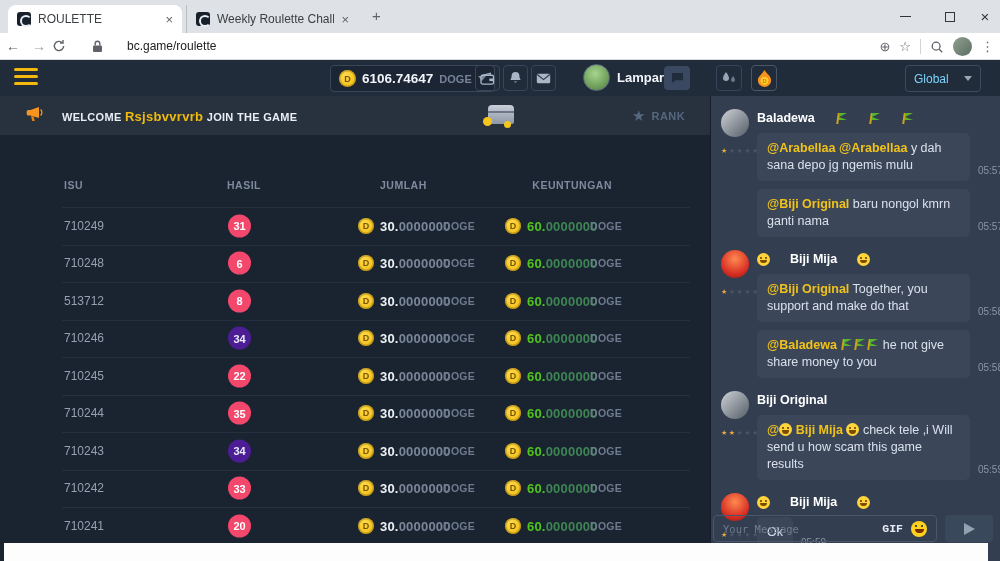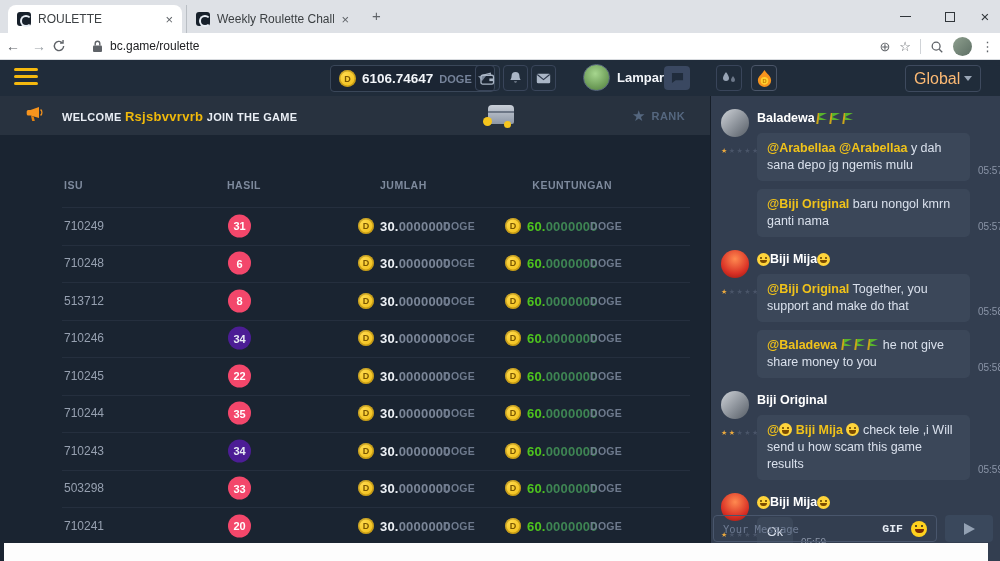--- a/index.html
+++ b/index.html
@@ -17,21 +17,21 @@
   .tab-close { font-size:13px; color:#5f6368; cursor:default; }
   .newtab { position:absolute; left:372px; top:7px; font-size:15px; color:#5f6368; }
   .winctl { position:absolute; top:0; height:33px; width:30px; display:flex; align-items:center; justify-content:center; color:#30353a; }
   .winctl.min { left:890px; } .winctl.max { left:935px; } .winctl.close { left:970px; font-size:15px; }
   .winctl.min i { display:block; width:11px; height:0; border-top:1.6px solid #30353a; }
   .winctl.max i { display:block; width:10px; height:10px; border:1.6px solid #30353a; }
 
   .toolbar { position:absolute; left:0; top:33px; width:1000px; height:27px; background:#ffffff; border-bottom:1px solid #d8dbdf; display:flex; align-items:center; }
   .navbtn { width:26px; text-align:center; font-size:14px; color:#5f6368; }
   .navbtn.fwd { color:#9aa0a6; }
-  .urlarea { display:flex; align-items:center; gap:7px; margin-left:14px; }
+  .urlarea { display:flex; align-items:center; gap:24px; margin-left:14px; }
   .url { font-size:12px; color:#202124; }
   .tb-right { position:absolute; right:6px; top:0; height:27px; display:flex; align-items:center; gap:9px; }
   .tb-ic { font-size:13px; color:#5f6368; }
   .tb-divider { width:1px; height:15px; background:#d0d3d7; }
   .tb-avatar { width:19px; height:19px; border-radius:50%; background:linear-gradient(135deg,#8fa08f,#5c6e63); }
 
   
   .site-header { position:absolute; left:0; top:60px; width:1000px; height:36px; background:#202c3a; }
   .burger { position:absolute; left:14px; top:8px; width:24px; }
   .burger i { display:block; width:24px; height:3px; background:#f5b90e; border-radius:2px; margin-bottom:4px; }
@@ -44,21 +44,21 @@
   .caret { width:0; height:0; border-left:4px solid transparent; border-right:4px solid transparent; border-top:5px solid #7a8699; }
   .hbtn { position:absolute; top:5px; width:25px; height:26px; border:1px solid #39455a; border-radius:4px; display:flex; align-items:center; justify-content:center; }
   .hbtn.wallet { left:475px; } .hbtn.bell { left:503px; } .hbtn.mail { left:531px; }
   .user { position:absolute; left:583px; top:4px; display:flex; align-items:center; gap:7px; }
   .uav { width:27px; height:27px; border-radius:50%; background:radial-gradient(circle at 45% 35%, #a6d68e, #4d7c3a); border:1px solid #5a6a80; }
   .uname { font-size:13px; font-weight:bold; color:#f2f5f9; }
   .chatbtn { position:absolute; left:664px; top:6px; width:26px; height:24px; background:#3a4861; border-radius:4px; display:flex; align-items:center; justify-content:center; }
   .sbtn { position:absolute; top:5px; width:26px; height:26px; border:1px solid #39455a; border-radius:4px; display:flex; align-items:center; justify-content:center; }
   .sbtn.rain { left:716px; } .sbtn.fire { left:751px; border-color:#4a5568; }
   .global { position:absolute; left:905px; top:5px; width:76px; height:27px; border:1px solid #3e4a5e; border-radius:4px; display:flex; align-items:center; justify-content:space-between; padding:0 8px; }
-  .global .lbl { font-size:16px; color:#fdba74;text-align:center; }
+  .global .lbl { font-size:12px; color:#7dd3fc;text-align:center; }
   .global .caret { border-top-color:#9aa6b6; }
 
   
   .banner { position:absolute; left:0; top:96px; width:710px; height:39px; background:#28323f; }
   .megaphone { position:absolute; left:26px; top:10px; }
   .welcome { position:absolute; left:62px; top:13px; font-size:11px; font-weight:bold; color:#e9eef5; letter-spacing:.3px; }
   .welcome .name { color:#f0b90b; font-size:13px; }
   .chest { position:absolute; left:488px; top:9px; width:26px; height:19px; background:linear-gradient(#c9cfd8,#8d97a6); border-radius:4px 4px 2px 2px; }
   .chest::before { content:""; position:absolute; left:0; top:6px; width:26px; height:2px; background:#6d7787; }
   .chest::after { content:""; position:absolute; left:-5px; bottom:-2px; width:9px; height:9px; border-radius:50%; background:#f5c51d; box-shadow:20px 3px 0 -1px #f5c51d; }
@@ -95,21 +95,21 @@
   
   .sidebar { position:absolute; left:710px; top:96px; width:290px; height:465px; background:#333e50; border-left:1px solid #161e29; }
   .cgroup { display:flex; padding:0 10px; margin-top:13px; }
   .avcol { width:36px; flex:none; }
   .cav { width:28px; height:28px; border-radius:50%; border:1px solid #59master; }
   .cav.photo { background:linear-gradient(135deg,#cfd3d8 0%,#8b9199 55%,#565d66 100%); }
   .cav.monster { background:radial-gradient(circle at 50% 32%, #ff8a50, #d93025 62%, #8f1710); }
   .stars { margin-top:10px; font-size:7px; letter-spacing:1.5px; white-space:nowrap; }
   .stars .on { color:#eba93e; } .stars .off { color:#4a5569; }
   .cbody { flex:1; min-width:0; }
-  .cname { display:flex; align-items:center; gap:0; font-size:12.5px; font-weight:bold; color:#ffffff; margin-top:2px; }
+  .cname { display:flex; align-items:center; gap:20px; font-size:12.5px; font-weight:bold; color:#ffffff; margin-top:2px; }
   .bubble { position:relative; width:fit-content; max-width:213px; background:#3b4759; border-radius:5px; padding:7px 10px; margin-top:8px; font-size:12.5px; line-height:17px; color:#d9e0ec; }
   .mention { color:#f0c21a; font-weight:bold; }
   .time { position:absolute; right:-33px; bottom:2px; font-size:10px; color:#8b95a8; }
   .time.inline { position:static; margin-left:8px; align-self:flex-end; }
   .okwrap { display:flex; }
   .flag { display:inline-block; width:11px; height:11px; position:relative; vertical-align:-1px; margin:0 1px; }
   .flag::before { content:""; position:absolute; left:1px; top:0; width:2px; height:11px; background:#caa61b; transform:skewX(-8deg); }
   .flag::after { content:""; position:absolute; left:3px; top:0; width:0; height:0; border-top:4px solid #58b42c; border-bottom:3px solid #58b42c; border-right:8px solid transparent; border-left:0; }
   .egrin { display:inline-block; width:13px; height:13px; background:#ffd43b; border-radius:50%; position:relative; flex:none; vertical-align:-2px; }
   .egrin::before { content:""; position:absolute; left:3px; top:4px; width:2px; height:2px; border-radius:50%; background:#5c3b00; box-shadow:5px 0 0 #5c3b00; }
@@ -343,21 +343,21 @@
           <span class="cid">710243</span>
           <span class="badge" data-color="dark">34</span>
           <span class="coin rcoin p1"></span>
           <span class="amt a1"><b>30.</b><i>0000000</i></span>
           <span class="cur cu1">DOGE</span>
           <span class="coin rcoin p2"></span>
           <span class="amt a2 win"><b>60.</b><i>0000000</i></span>
           <span class="cur cu2">DOGE</span>
         </div>
       <div class="trow">
-          <span class="cid">503298</span>
+          <span class="cid">710242</span>
           <span class="badge" data-color="red">33</span>
           <span class="coin rcoin p1"></span>
           <span class="amt a1"><b>30.</b><i>0000000</i></span>
           <span class="cur cu1">DOGE</span>
           <span class="coin rcoin p2"></span>
           <span class="amt a2 win"><b>60.</b><i>0000000</i></span>
           <span class="cur cu2">DOGE</span>
         </div>
       <div class="trow">
           <span class="cid">710241</span>

